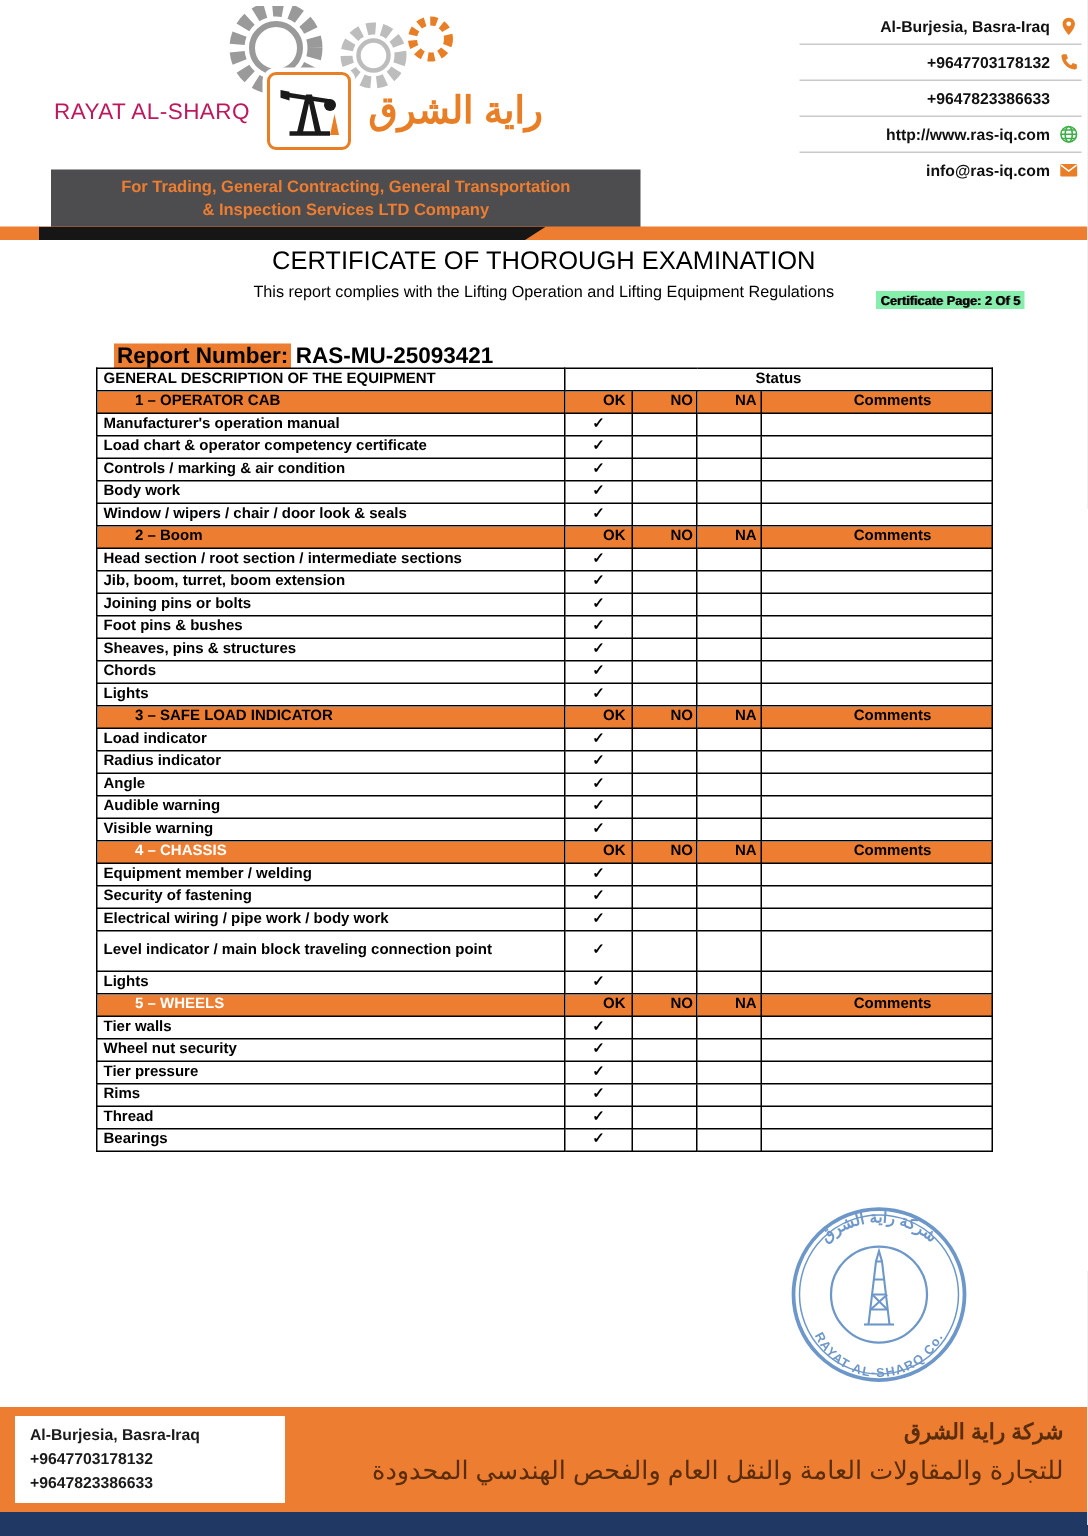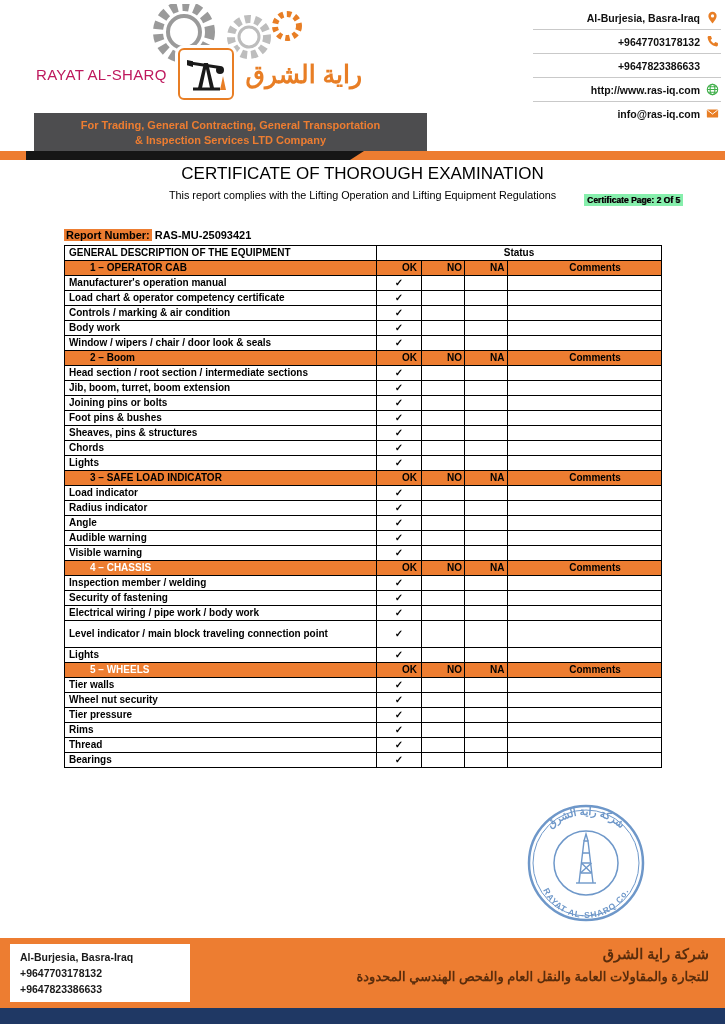--- a/index.html
+++ b/index.html
@@ -29,21 +29,21 @@
   .contact-row.last { border-bottom:none; }
   .contact-text { font-size:10.5px; font-weight:bold; color:#101010; white-space:nowrap; }
   .cicon { width:13px; height:13px; flex:0 0 13px; }
   .cicon.empty { visibility:hidden; }
 
   
   .title { position:absolute; top:164px; left:0; width:100%; text-align:center; font-size:17px; font-weight:normal; color:#000; }
   .subtitle { position:absolute; top:189px; left:0; width:100%; text-align:center; font-size:10.8px; color:#000; }
   .cert-badge { position:absolute; top:194px; left:584px; background:#86efac; color:#000; font-size:8.5px; font-weight:bold;
                 padding:1px 3px; white-space:nowrap; text-shadow:.6px 0 0 #444; }
-  .report-number { position:absolute; top:229px; left:64px; font-size:11px; font-weight:bold; color:#000; }
+  .report-number { position:absolute; top:229px; left:76px; font-size:15px; font-weight:bold; color:#000; }
   .report-number .rn-label { background:#ED7D31; padding:0 2px; }
   .report-number .rn-value { padding-left:3px; }
 
   
   .equip-table { position:absolute; top:245px; left:64px; width:597px; border-collapse:collapse; table-layout:fixed; }
   .equip-table td { border:1px solid #000; font-size:10px; font-weight:bold; color:#000; padding:1px 4px;
                     height:14px; line-height:1.2; overflow:hidden; }
   .head-left  { font-size:10.5px; }
   .status-head{ text-align:center; font-size:10.5px; }
   .section-row td { background:#ED7D31; text-align:center;padding-left:25px; }
@@ -54,21 +54,21 @@
 
   
   .stamp { position:absolute; top:797px; left:508px; }
 
   
   .footer-band { position:absolute; top:938px; left:0; width:725px; height:70px; background:#ED7D31; }
   .footer-left-box { position:absolute; top:944px; left:10px; width:180px; min-height:58px; background:#fff; padding:5px 10px; }
   .footer-left-box div { font-size:10.5px; font-weight:bold; color:#1a1a1a; padding:2px 0; }
   .footer-arabic { position:absolute; top:946px; right:16px; text-align:right; color:#5a2d0c; direction:rtl; }
   .fa1 { font-size:14.5px; font-weight:bold; margin-bottom:7px; }
-  .fa2 { font-size:13px; font-weight:bold; }
+  .fa2 { font-size:17px; font-weight:normal; }
   .bottom-bar { position:absolute; top:1008px; left:0; width:725px; height:16px; background:#1F3864; }
 </style>
 </head>
 <body>
 
 <div class="page">
 
   <div class="logo-area">
     <svg class="gears" width="300" height="72" viewBox="0 0 300 72">
       <g fill="none">
@@ -305,21 +305,21 @@
           <td class="comment-col"></td>
         </tr>
         <tr class="section-row section-white">
           <td class="section-title">4 – CHASSIS</td>
           <td>OK</td>
           <td>NO</td>
           <td>NA</td>
           <td>Comments</td>
         </tr>
         <tr>
-          <td>Inspection member / welding</td>
+          <td>Equipment member / welding</td>
           <td class="check-col">✓</td>
           <td class="check-col"></td>
           <td class="check-col"></td>
           <td class="comment-col"></td>
         </tr>
         <tr>
           <td>Security of fastening</td>
           <td class="check-col">✓</td>
           <td class="check-col"></td>
           <td class="check-col"></td>

